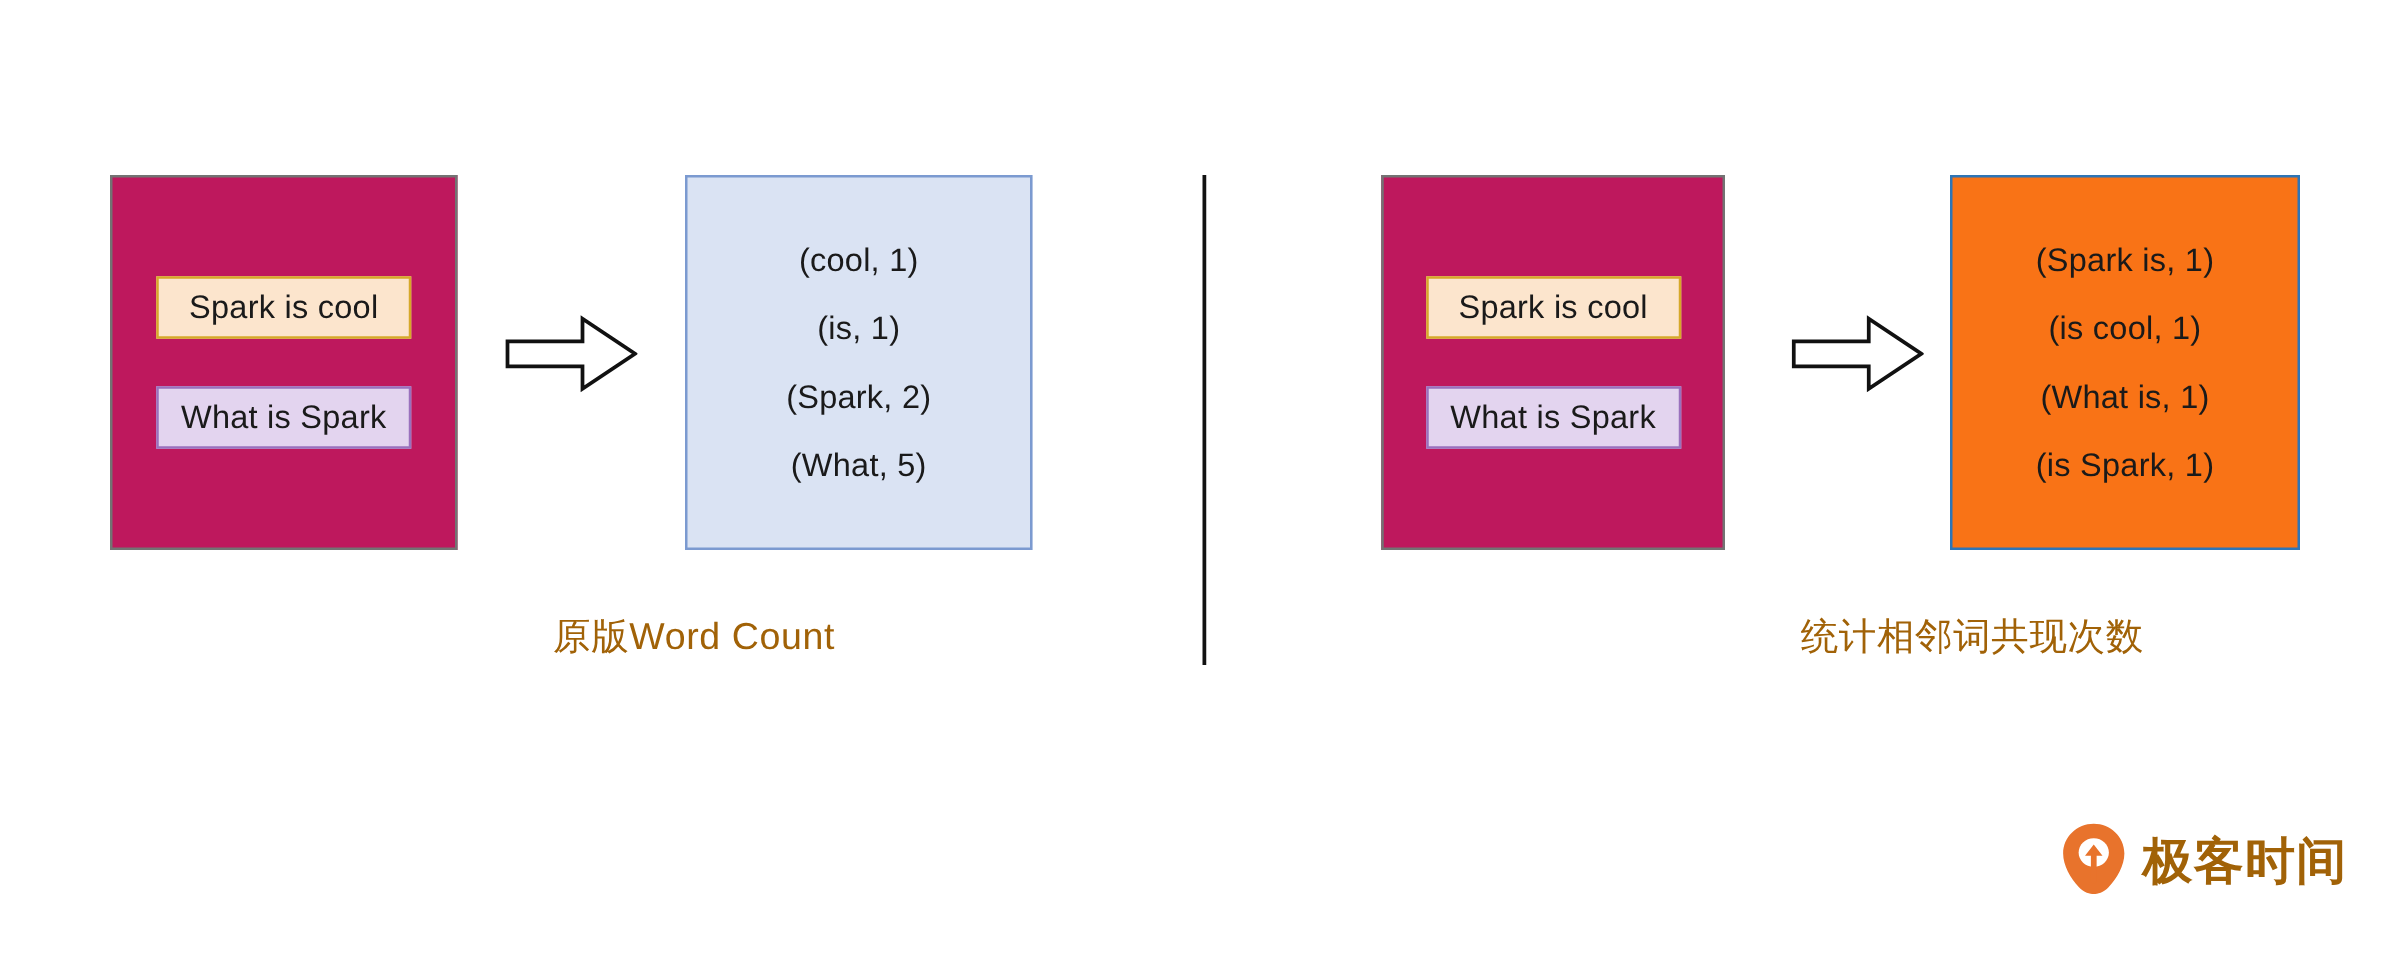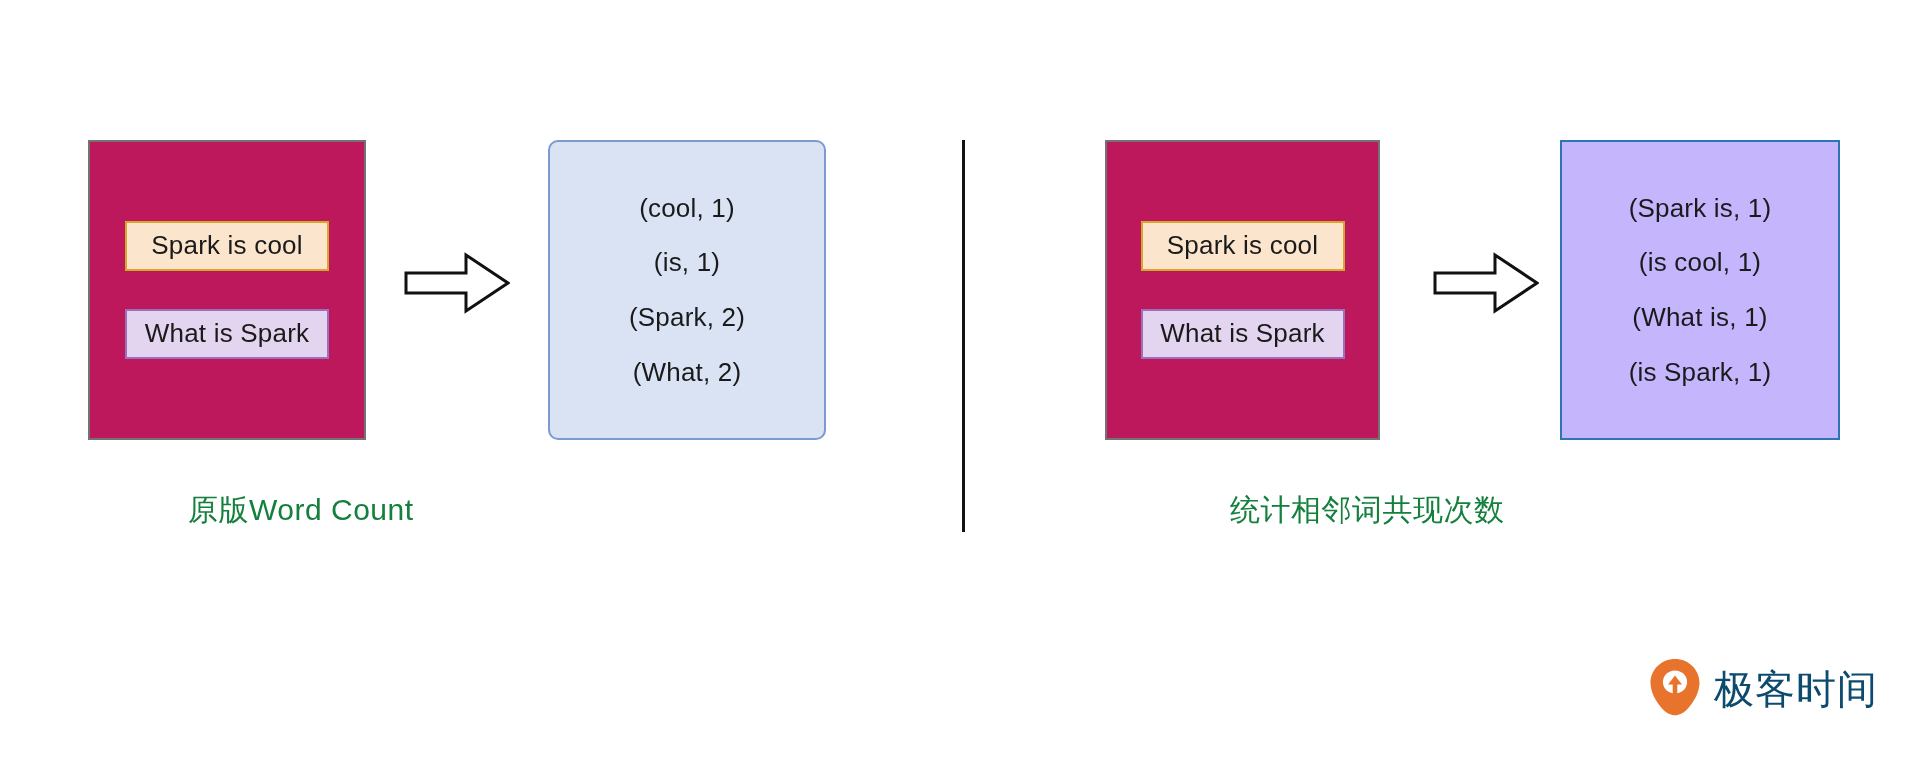--- a/index.html
+++ b/index.html
@@ -77,41 +77,41 @@
     flex-direction: column;
     align-items: center;
     justify-content: center;
     gap: 26px;
   }
   .result-light {
     background: #dae3f3;
     border: 2px solid #7b9ad0;
   }
   .result-dark {
-    background: #c4b5fd;
+    background: #f97316;
     border: 2px solid #2e75b6;
     justify-content: center;
   }
   .pair-line {
     font-size: 26px;
     line-height: 1.1;
     letter-spacing: 0.2px;
     white-space: nowrap;
     text-align: center;
   }
 
   
   .caption {
     position: absolute;
-    text-align: left;
+    text-align: right;
     font-size: 30px;
     line-height: 1.2;
     letter-spacing: 0.5px;
     white-space: nowrap;
-    color: #15803d;
+    color: #a16207;
   }
 
   
   #divider {
     position: absolute;
     left: 962px;
     top: 140px;
     width: 3px;
     height: 392px;
     background: #121212;
@@ -125,48 +125,48 @@
     height: 62px;
     display: flex;
     align-items: center;
     gap: 12px;
   }
   #brand-logo .logo-mark { display: block; }
   #brand-logo .logo-text {
     font-size: 40px;
     line-height: 1;
     letter-spacing: 1px;
-    color: #0c4a6e;
-    white-space: nowrap;
-    font-weight: 400;
+    color: #a16207;
+    white-space: nowrap;
+    font-weight: 700;
   }
 </style>
 </head>
 <body>
 
 <div class="canvas">
 
   <div class="group" id="group-left">
 
     <div class="source-box" id="src-left" style="left:88px; top:140px; width:278px; height:300px;">
       <div class="sentence-chip chip-orange">Spark is cool</div>
       <div class="sentence-chip chip-purple">What is Spark</div>
     </div>
 
     <div class="arrow-wrap" style="left:404px; top:252px;">
       <svg width="106" height="62" viewBox="0 0 106 62" aria-hidden="true">
         <path d="M2,21 L62,21 L62,3 L104,31 L62,59 L62,41 L2,41 Z" fill="#ffffff" stroke="#111111" stroke-width="3" stroke-linejoin="miter"></path>
       </svg>
     </div>
 
-    <div class="result-box result-light" id="res-left" style="left:548px; top:140px; width:278px; height:300px;border-radius:10px;">
+    <div class="result-box result-light" id="res-left" style="left:548px; top:140px; width:278px; height:300px;">
       <div class="pair-line">(cool, 1)</div>
       <div class="pair-line">(is, 1)</div>
       <div class="pair-line">(Spark, 2)</div>
-      <div class="pair-line">(What, 2)</div>
+      <div class="pair-line">(What, 5)</div>
     </div>
 
     <div class="caption" style="left:188px; top:492px; width:480px;">原版Word Count</div>
   </div>
 
   <div id="divider"></div>
 
   <div class="group" id="group-right">
 
     <div class="source-box" id="src-right" style="left:142px; top:140px; width:275px; height:300px;">

